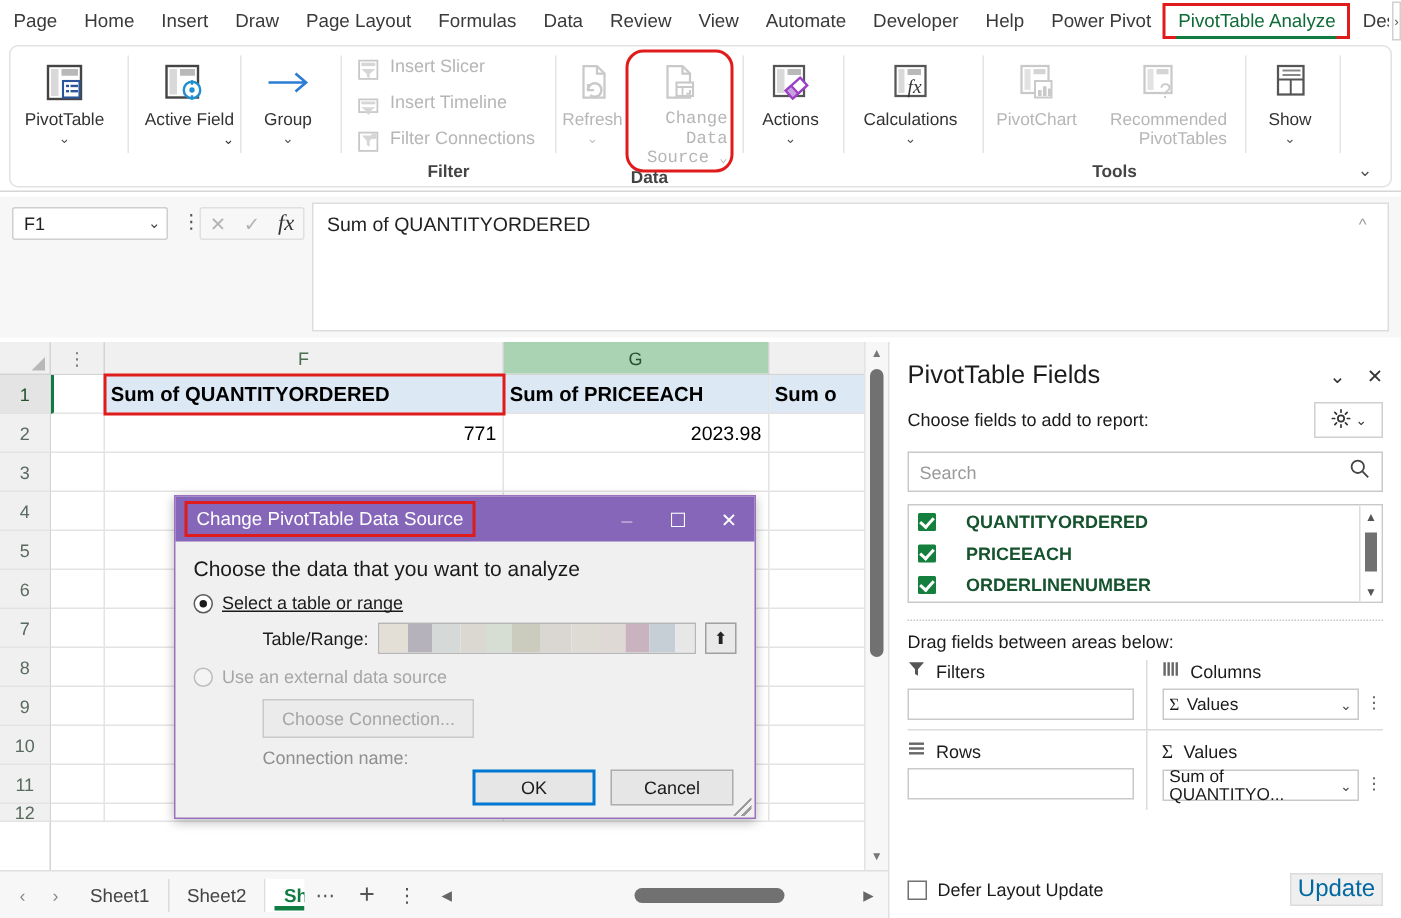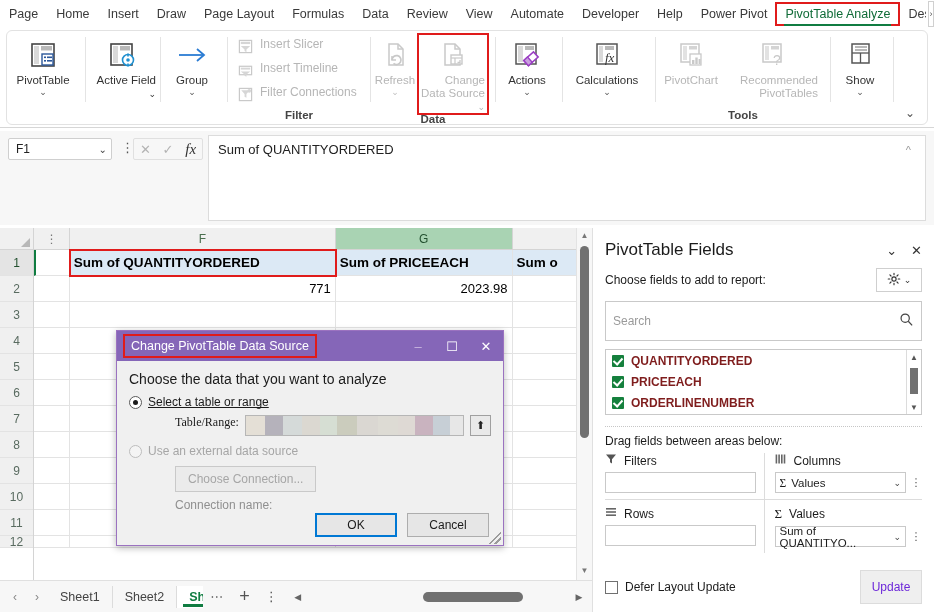--- a/index.html
+++ b/index.html
@@ -58,21 +58,21 @@
   .grp-sep { width:1px; background:#e4e4e4; margin:6px 0 22px 0; }
 
   .bigbtn {
     display:flex; flex-direction:column; align-items:center; justify-content:flex-start;
     width:72px; padding:3px 2px 0 2px; cursor:default; font-size:11.5px; color:#333;
   }
   .bigbtn .ic { height:34px; display:flex; align-items:center; justify-content:center; }
   .bigbtn .lab { text-align:right; line-height:1.12; margin-top:2px; }
   .bigbtn .caret { font-size:9px; line-height:1; color:#555; margin-top:1px; }
   .bigbtn.disabled { color:#b6b6b6; }
-  .bigbtn.hl { outline:2.5px solid #e01b1b; border-radius:0; }
+  .bigbtn.hl { outline:2.5px solid #e01b1b; border-radius:10px;font-family:Liberation Mono, monospace; }
 
   .smallrow {
     display:flex; align-items:flex-start; gap:6px; font-size:12px; color:#b6b6b6;
     padding:2px 4px; height:24px;
   }
   .smallrow .sic { width:18px; height:18px; display:flex; align-items:center; justify-content:center; }
 
   .ribbon-collapse {
     position:absolute; right:12px; bottom:4px; font-size:12px; color:#555;
   }
@@ -189,21 +189,21 @@
     width:13px; height:13px; border:1px solid #5a5a5a; border-radius:50%;
     background:#fff; position:relative; flex:none;
   }
   .radio.on::after {
     content:""; position:absolute; left:3px; top:3px; width:5px; height:5px;
     border-radius:50%; background:#1b1b1b;
   }
   .radio.dis { border-color:#bdbdbd; background:#f4f4f4; }
   .lbl-u { text-decoration: underline; text-decoration-skip-ink:none; }
   .dim { color:#a6a6a6; }
-  .range-line { display:flex; margin:2px 0 8px 46px; gap:6px;font-family:Liberation Serif, serif; }
+  .range-line { display:flex; align-items:center; margin:2px 0 8px 46px; gap:6px; }
   .range-line .cap { font-size:12px; white-space:nowrap; }
   .range-input {
     flex:1; height:21px; border:1px solid #b6b6b6; background:#fff;
     display:flex; overflow:hidden;
   }
   .range-input i { display:block; height:100%; }
   .range-pick {
     width:21px; height:21px; border:1px solid #a0a0a0; background:#e9e9e9;
     display:flex; align-items:center; justify-content:center; font-size:11px; color:#222;
     flex:none;
@@ -238,35 +238,35 @@
   .pv-title { font-size:17px; color:#1b1b1b; font-weight:400; }
   .pv-head-btns { margin-left:auto; display:flex; gap:14px; color:#333; font-size:13px; }
   .pv-sub { display:flex; align-items:center; padding:4px 12px 0 12px; }
   .pv-sub-lbl { font-size:12px; color:#1b1b1b; }
   .gear-btn {
     margin-left:auto; width:46px; height:24px; border:1px solid #cfcfcf;
     background:#fff; display:flex; align-items:center; justify-content:center; gap:3px;
     font-size:12px; color:#333;
   }
   .pv-search {
-    margin:9px 12px 0 12px; height:40px; border:1px solid #c9c9c9; background:#fff;
+    margin:9px 12px 0 12px; height:27px; border:1px solid #c9c9c9; background:#fff;
     display:flex; align-items:center; padding:0 7px;
   }
   .pv-search input {
     border:0; outline:0; flex:1; font-size:12px; color:#222;
     font-family:"Liberation Sans", sans-serif; background:transparent;
   }
   .pv-search input::placeholder { color:#9a9a9a; }
   .pv-fields {
     margin:8px 12px 0 12px; height:66px; border:1px solid #c9c9c9; background:#fff;
     position:relative; overflow:hidden;
   }
   .fld {
-    display:flex; align-items:center; gap:7px; height:21px; padding-left:6px;
-    font-size:12px; font-weight:bold; color:#7f1d1d;
+    display:flex; align-items:center; gap:20px; height:21px; padding-left:6px;
+    font-size:12px; font-weight:bold; color:#14532d;
   }
   .ckbox {
     width:12px; height:12px; background:#15803d; position:relative; flex:none;
     border-radius:1px;
   }
   .ckbox::after {
     content:""; position:absolute; left:3px; top:1px; width:4px; height:7px;
     border:solid #fff; border-width:0 2px 2px 0; transform:rotate(42deg);
   }
   .fld-scroll {
@@ -289,22 +289,22 @@
     margin-right:4px;
   }
   .area-box .cv { margin-left:auto; font-size:9px; color:#444; }
   .area-row { display:flex; align-items:center; }
   .area-row .area-box { flex:1; }
   .dots-v { width:12px; text-align:center; font-size:11px; color:#555; line-height:.75; }
   .pv-foot { position:absolute; left:12px; right:12px; bottom:8px; display:flex; align-items:center; }
   .defer { display:flex; align-items:center; gap:7px; font-size:12px; color:#1b1b1b; }
   .sqbox { width:13px; height:13px; border:1px solid #707070; background:#fff; }
   .upd-btn {
-    margin-left:auto; width:62px; height:34px; background:#efefef; border:1px solid #dcdcdc;
-    display:flex; align-items:center; justify-content:center; font-size:12px; color:#6d28d9;
+    margin-left:auto; width:62px; height:22px; background:#efefef; border:1px solid #dcdcdc;
+    display:flex; align-items:center; justify-content:center; font-size:16px; color:#0369a1;
   }
 
   
   .sheetbar {
     position:absolute; left:0; top:580px; width:592px; height:32px;
     background:#f7f7f7; border-top:1px solid #e0e0e0;
     display:flex; align-items:center; padding:0 4px;
   }
   .nav-arw { width:22px; text-align:center; font-size:12px; color:#888; }
   .stab {

